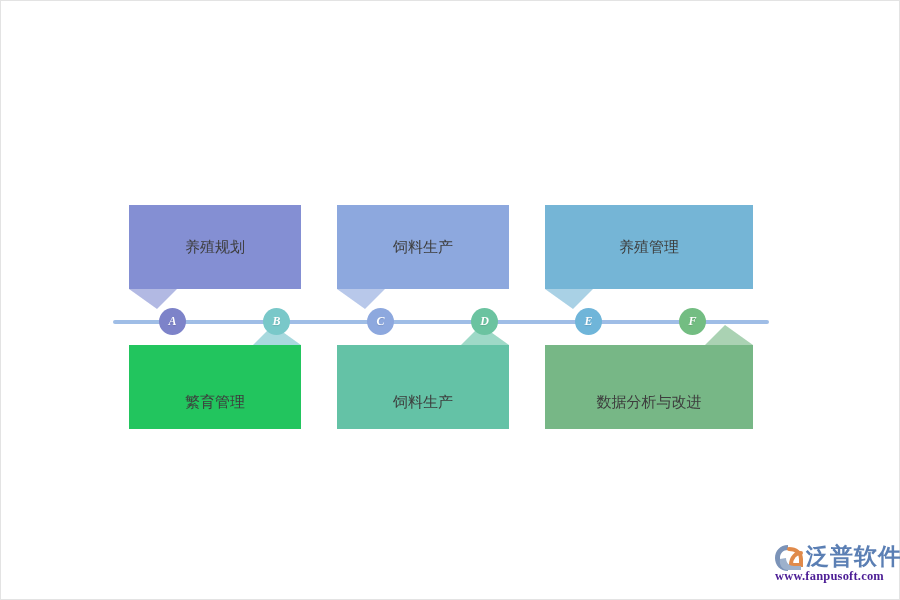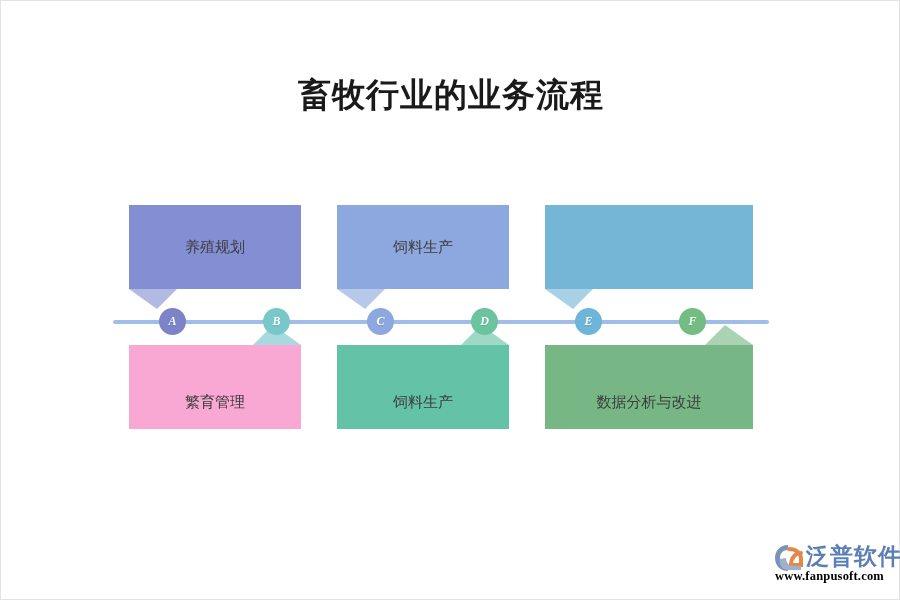--- a/index.html
+++ b/index.html
@@ -153,32 +153,31 @@
     font-family: "DejaVu Sans", "Liberation Sans", sans-serif;
     letter-spacing: 1px;
     white-space: nowrap;
   }
   #logo-url {
     position: absolute;
     left: 1px;
     top: 29px;
     font-size: 12.5px;
     font-weight: 700;
-    color: #000000;
+    color: #4c1d95;
     font-family: "Liberation Serif", "DejaVu Serif", serif;
     letter-spacing: 0.2px;
     white-space: nowrap;
   }
 </style>
 </head>
 <body>
 
 <div id="slide">
 
-  <div id="title">畜牧行业的业务流程</div>
 
   <div id="diagram">
 
     <div id="timeline"></div>
 
     <div class="box top col0" style="background:#848fd3;">
       <svg class="tail-down" viewBox="0 0 48 20" preserveAspectRatio="none">
         <polygon points="0,0 48,0 28,20" fill="#848fd3"></polygon>
       </svg>
       <div class="box-label">养殖规划</div>
@@ -188,23 +187,24 @@
       <svg class="tail-down" viewBox="0 0 48 20" preserveAspectRatio="none">
         <polygon points="0,0 48,0 28,20" fill="#8da8de"></polygon>
       </svg>
       <div class="box-label">饲料生产</div>
     </div>
 
     <div class="box top col2 wide" style="background:#75b5d6;">
       <svg class="tail-down" viewBox="0 0 48 20" preserveAspectRatio="none">
         <polygon points="0,0 48,0 28,20" fill="#75b5d6"></polygon>
       </svg>
-    </div>
-
-    <div class="box bottom col0" style="background:#f9a8d4;">
+      <div class="box-label">养殖管理</div>
+    </div>
+
+    <div class="box bottom col0" style="background:#22c55e;">
       <svg class="tail-up" viewBox="0 0 48 20" preserveAspectRatio="none">
         <polygon points="20,0 48,20 0,20" fill="#73c2cb"></polygon>
       </svg>
       <div class="box-label">繁育管理</div>
     </div>
 
     <div class="box bottom col1" style="background:#64c2a6;">
       <svg class="tail-up" viewBox="0 0 48 20" preserveAspectRatio="none">
         <polygon points="20,0 48,20 0,20" fill="#64c2a6"></polygon>
       </svg>

